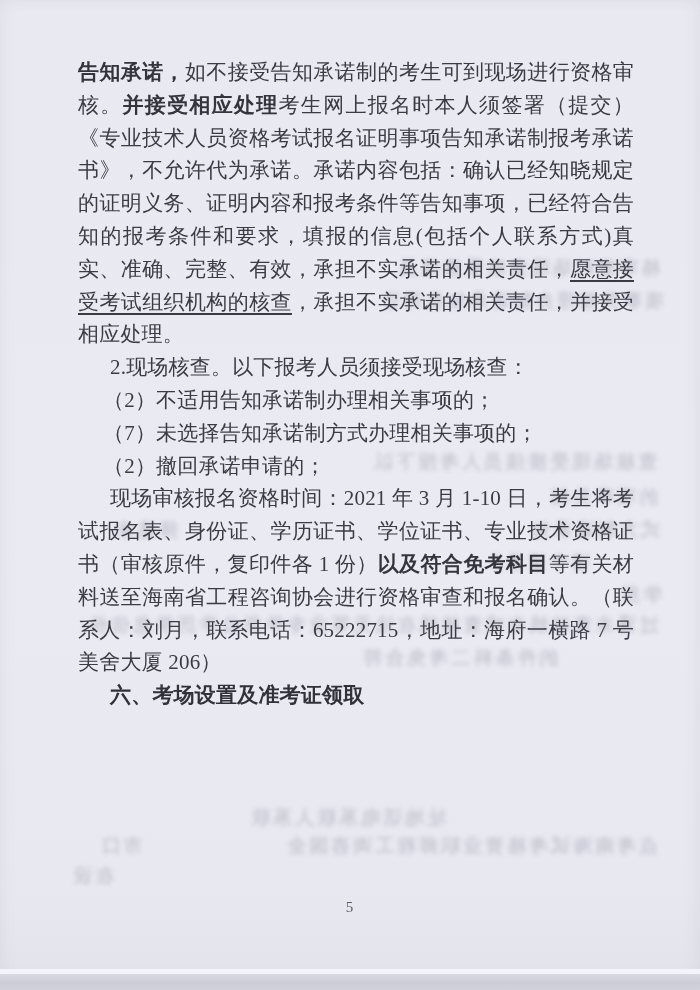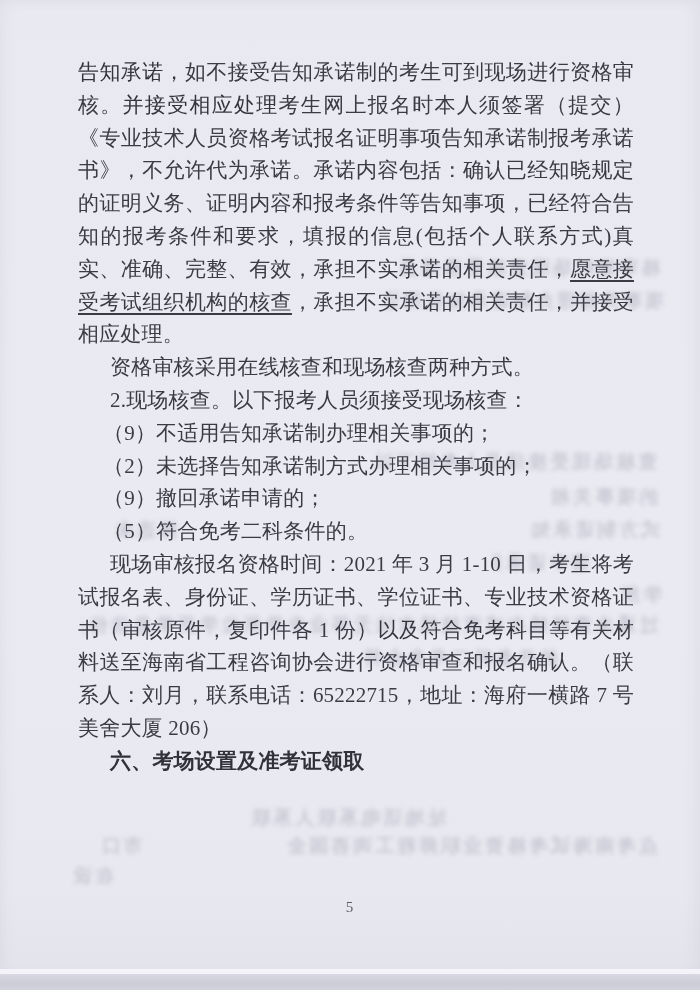--- a/index.html
+++ b/index.html
@@ -16,21 +16,21 @@
   .content {
     position:absolute; top:56px; left:78px; width:556px;
     font-size:21px; line-height:32.8px;
     text-align:justify; letter-spacing:0.2px;
     z-index:3;
   }
   .content p { margin:0; }
   .indent2 { text-indent:32px; }
   .indent-h { text-indent:17px; }
   .indent-item { text-indent:25px; }
-  .bold { font-weight:400; color:#33343e; }
+  .bold { font-weight:700; color:#33343e; }
   .heading { font-weight:700; color:#30313b; }
   .u { text-decoration:underline; text-underline-offset:4px; text-decoration-thickness:1.5px; }
   .page-number {
     position:absolute; top:899px; left:0; width:700px;
     text-align:center; font-size:15px; color:#5c5d68; letter-spacing:1px; z-index:3;
   }
   
   .ghost {
     position:absolute; z-index:1;
     transform:scaleX(-1);
@@ -69,29 +69,27 @@
     <div class="ghost" style="top:836px; left:200px; width:458px;">点考南海试考格资业职师程工询咨国全</div>
     <div class="ghost" style="top:836px; left:62px; width:80px;">市口</div>
     <div class="ghost" style="top:866px; left:56px; width:58px;">在设</div>
   </div>
 
   <div class="content">
 
     <p><span class="bold">告知承诺，</span><span>如不接受告知承诺制的考生可到现场进行资格审核。</span><span class="bold">并接受相应处理</span><span>考生网上报名时本人须签署（提交）《专业技术人员资格考试报名证明事项告知承诺制报考承诺书》，不允许代为承诺。承诺内容包括：确认已经知晓规定的证明义务、证明内容和报考条件等告知事项，已经符合告知的报考条件和要求，填报的信息(包括个人联系方式)真实、准确、完整、有效，承担不实承诺的相关责任，</span><span class="u">愿意接受考试组织机构的核查</span><span>，承担不实承诺的相关责任，并接受相应处理。</span></p>
 
 
-    <p class="indent2">资格审核采用在线核查和现场核查两种方式。</p>
 
 
     <p class="indent2">2.现场核查。以下报考人员须接受现场核查：</p>
 
-    <p class="indent-item">（9）不适用告知承诺制办理相关事项的；</p>
-    <p class="indent-item">（2）未选择告知承诺制方式办理相关事项的；</p>
-    <p class="indent-item">（9）撤回承诺申请的；</p>
-    <p class="indent-item">（5）符合免考二科条件的。</p>
+    <p class="indent-item">（2）不适用告知承诺制办理相关事项的；</p>
+    <p class="indent-item">（7）未选择告知承诺制方式办理相关事项的；</p>
+    <p class="indent-item">（2）撤回承诺申请的；</p>
 
     <p class="indent2"><span>现场审核报名资格时间：2021 年 3 月 1-10 日，考生将考试报名表、身份证、学历证书、学位证书、专业技术资格证书（审核原件，复印件各 1 份）</span><span class="bold">以及符合免考科目</span><span>等有关材料送至海南省工程咨询协会进行资格审查和报名确认。（联系人：刘月，联系电话：65222715，地址：海府一横路 7 号美舍大厦 206）</span></p>
 
     <p class="heading indent2">六、考场设置及准考证领取</p>
 
   </div>
 
   <div class="page-number">5</div>
 
   <div class="edge-highlight"></div>

